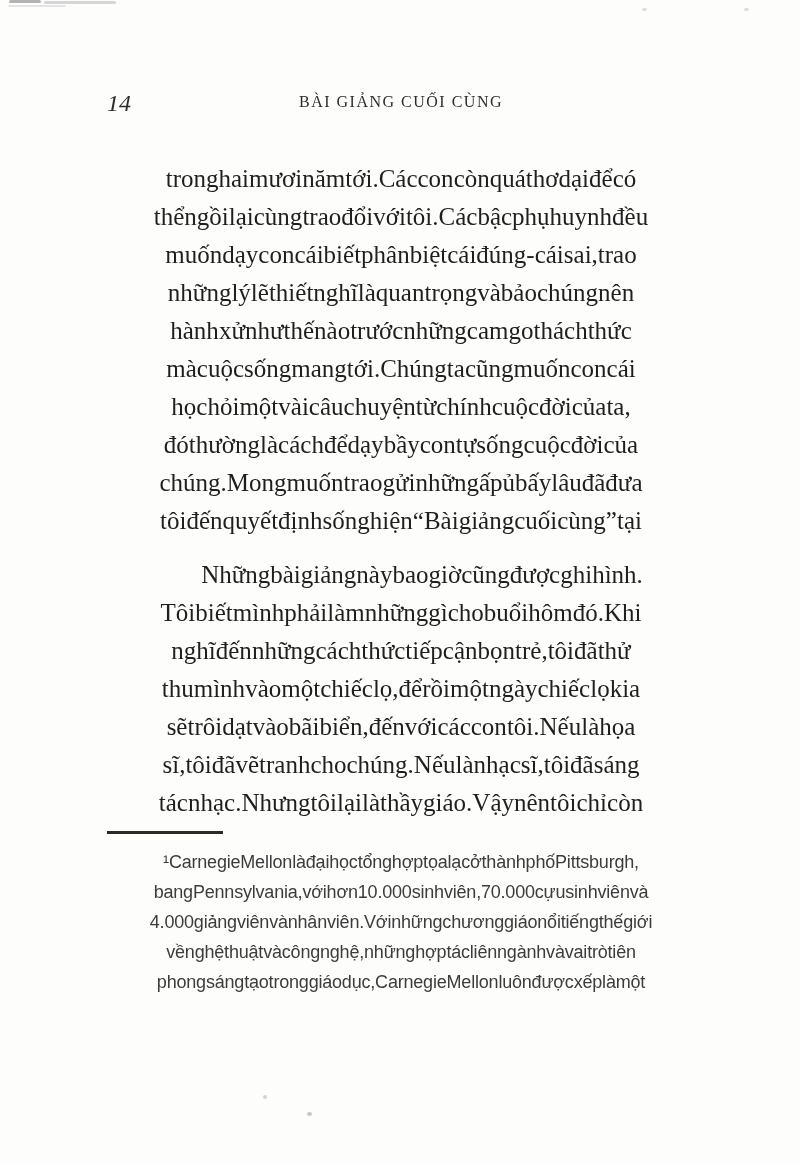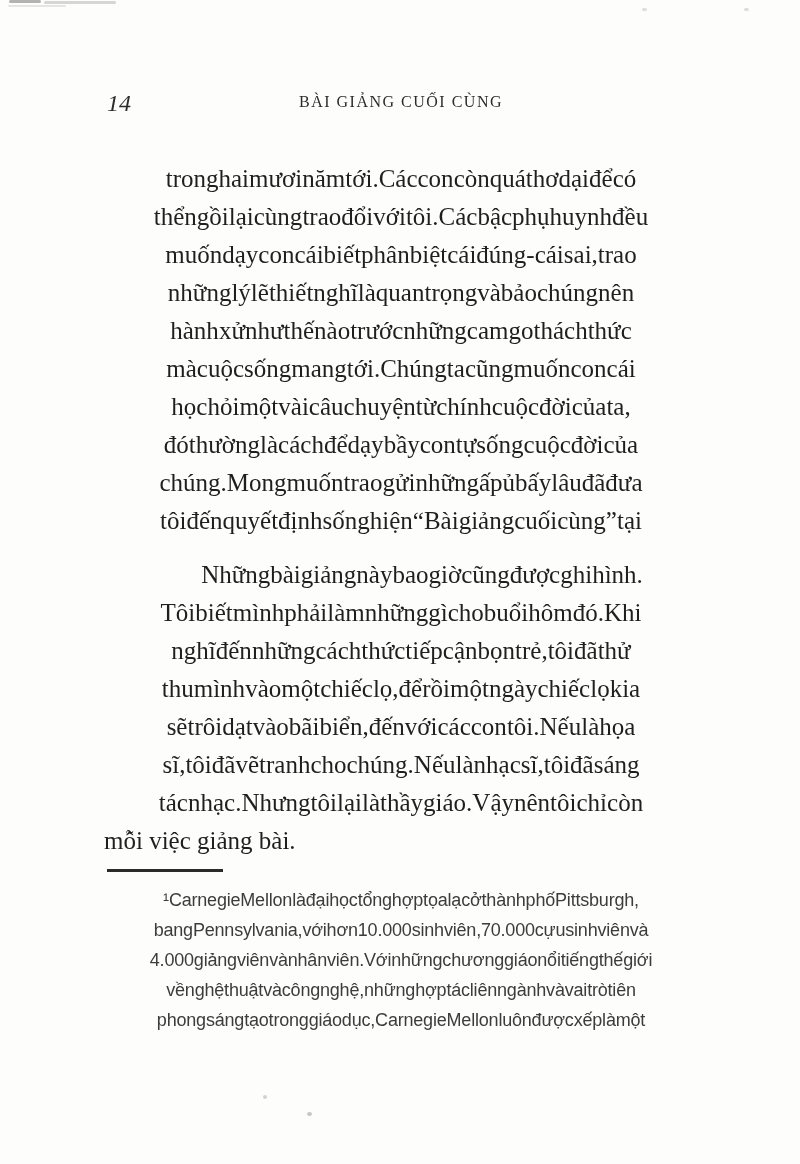--- a/index.html
+++ b/index.html
@@ -320,21 +320,20 @@
             <span>lại</span>
             <span>là</span>
             <span>thầy</span>
             <span>giáo.</span>
             <span>Vậy</span>
             <span>nên</span>
             <span>tôi</span>
             <span>chỉ</span>
             <span>còn</span>
           </div>
-          <div class="line">mỗi việc giảng bài.</div>
         </div>
     </div>
 
     <hr class="footnote-rule">
 
     <div class="footnote">
 
     <div class="fline jline">
           <span>¹</span>
           <span>Carnegie</span>

